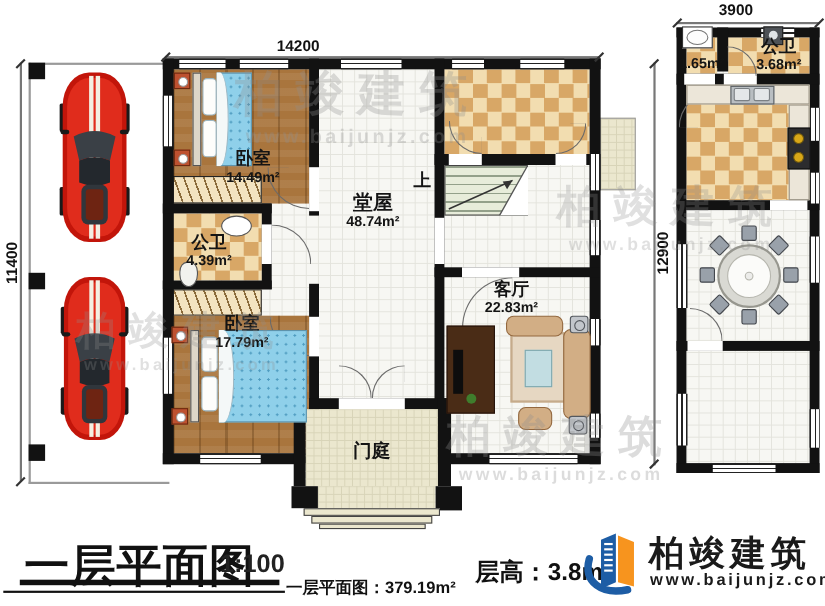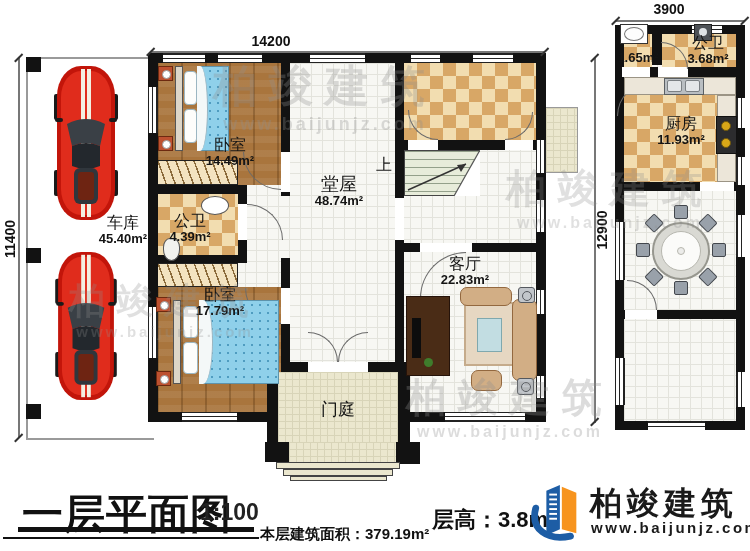--- a/index.html
+++ b/index.html
@@ -16,21 +16,21 @@
   .wardrobe{position:absolute;background-color:#f3e3c0;border:1.5px solid #222;background-image:repeating-linear-gradient(70deg,transparent 0 7px,#8a6a3a 7px 8.5px)}
   .stairs{position:absolute;background-color:#e7ecda;background-image:repeating-linear-gradient(to bottom,#93a08a 0 1.5px,transparent 1.5px 8px);border:1px solid #444}
   .winH{position:absolute;height:10px;background:linear-gradient(to bottom,#222 0 1.5px,#fff 1.5px 4.5px,#222 4.5px 5.5px,#fff 5.5px 8.5px,#222 8.5px 10px)}
   .winV{position:absolute;width:10px;background:linear-gradient(to right,#222 0 1.5px,#fff 1.5px 4.5px,#222 4.5px 5.5px,#fff 5.5px 8.5px,#222 8.5px 10px)}
   .door{position:absolute;border:0 solid #6a6a6a}
   .rbl{border-radius:0 0 0 100%;border-left-width:1.4px;border-bottom-width:1.4px}
   .rbr{border-radius:0 0 100% 0;border-right-width:1.4px;border-bottom-width:1.4px}
   .rtr{border-radius:0 100% 0 0;border-top-width:1.4px;border-right-width:1.4px}
   .rtl{border-radius:100% 0 0 0;border-top-width:1.4px;border-left-width:1.4px}
   .rlabel{position:absolute;text-align:center;color:#141414;line-height:1.12;z-index:30}
-  .rn{font-weight:normal;font-size:16px}
+  .rn{font-weight:bold;font-size:16px}
   .ra{font-weight:bold;font-size:13px}
   .dimtext{position:absolute;font-weight:bold;font-size:14px;color:#111;text-align:center;z-index:25}
   .dimline{position:absolute;background:#777;z-index:24}
   .tick{position:absolute;width:11px;height:1.5px;background:#333;transform:rotate(-45deg);z-index:25}
   .wm{position:absolute;text-align:center;color:#8f8f8f;pointer-events:none;z-index:40;line-height:1.25}
   .wm .wm-name{font-weight:bold;letter-spacing:12px}
   .wm .wm-url{font-weight:bold;letter-spacing:3px}
   .furn{position:absolute}
   .nstand{position:absolute;background:#bd5130;border:1px solid #6d2a10}
   .nstand::after{content:"";position:absolute;left:3px;top:3px;width:7px;height:7px;border-radius:50%;background:#fff;border:1px solid #999}
@@ -264,24 +264,20 @@
   <div class="winV" style="left:736px;top:98px;height:30px;width:9px"></div>
   <div class="winV" style="left:736px;top:157px;height:28px;width:9px"></div>
   <div class="winV" style="left:736px;top:215px;height:42px;width:9px"></div>
   <div class="winV" style="left:736px;top:372px;height:35px;width:9px"></div>
   <div class="winH" style="left:648px;top:421px;width:57px;height:9px"></div>
 
   <div class="door rtr" style="left:661px;top:42px;width:27px;height:27px"></div>
   <div class="door rtl" style="left:617px;top:82px;width:34px;height:34px"></div>
   <div class="door rtr" style="left:627px;top:280px;width:30px;height:30px"></div>
 
-  <div class="rlabel" style="left:92px;top:214px;width:62px">
-    <div class="rn">车库</div>
-    <div class="ra">45.40m²</div>
-  </div>
   <div class="rlabel" style="left:196px;top:136px;width:68px">
     <div class="rn">卧室</div>
     <div class="ra">14.49m²</div>
   </div>
   <div class="rlabel" style="left:158px;top:212px;width:64px">
     <div class="rn">公卫</div>
     <div class="ra">4.39m²</div>
   </div>
   <div class="rlabel" style="left:186px;top:286px;width:68px">
     <div class="rn">卧室</div>
@@ -297,24 +293,20 @@
   </div>
   <div class="rlabel" style="left:308px;top:400px;width:60px">
     <div class="rn" style="font-size:17px">门庭</div>
   </div>
   <div class="rlabel" style="left:610px;top:51px;width:56px">
     <div class="ra">1.65m²</div>
   </div>
   <div class="rlabel" style="left:677px;top:34px;width:62px">
     <div class="rn">公卫</div>
     <div class="ra">3.68m²</div>
-  </div>
-  <div class="rlabel" style="left:640px;top:115px;width:82px">
-    <div class="rn">厨房</div>
-    <div class="ra">11.93m²</div>
   </div>
 
   <div class="wm" style="left:165px;top:58px;width:320px;opacity:.30">
     <div class="wm-name" style="font-size:44px">柏竣建筑</div>
     <div class="wm-url" style="font-size:18px">www.baijunjz.com</div>
   </div>
   <div class="wm" style="left:40px;top:278px;width:250px;opacity:.27">
     <div class="wm-name" style="font-size:36px">柏竣建筑</div>
     <div class="wm-url" style="font-size:15px">www.baijunjz.com</div>
   </div>
@@ -326,21 +318,21 @@
     <div class="wm-name" style="font-size:40px">柏竣建筑</div>
     <div class="wm-url" style="font-size:16px">www.baijunjz.com</div>
   </div>
 
   <div style="position:absolute;left:22px;top:487px;font-size:41px;font-weight:600;color:#111;letter-spacing:1px;z-index:50">一层平面图</div>
   <div style="position:absolute;left:200px;top:499px;font-size:23px;font-weight:600;color:#222;z-index:50">1:100</div>
   <div style="position:absolute;left:18px;top:527px;width:236px;height:5px;background:#111;z-index:50"></div>
   <div style="position:absolute;left:3px;top:537px;width:256px;height:2px;background:#111;z-index:50"></div>
 
   <div style="position:absolute;left:260px;top:525px;z-index:50" class="footer-label">
-    <span>本层建筑面积：</span><span>379.19m²</span>
+    <span>一层平面图：</span><span>379.19m²</span>
   </div>
   <div style="position:absolute;left:432px;top:505px;z-index:50;font-size:22px" class="footer-label">
     <span>层高：</span><span>3.8m</span>
   </div>
 
   <svg style="position:absolute;left:528px;top:476px;z-index:50" width="58" height="70" viewBox="0 0 60 70">
     <path d="M8 32 C2 54 20 66 44 61" stroke="#1d5da5" stroke-width="7" fill="none" stroke-linecap="round"></path>
     <path d="M19 14 L33 8 L33 54 L19 60 Z" fill="#1d5da5"></path>
     <path d="M35 10 L50 16 L50 58 L35 54 Z" fill="#f7941e"></path>
     <g fill="#ffffff">

